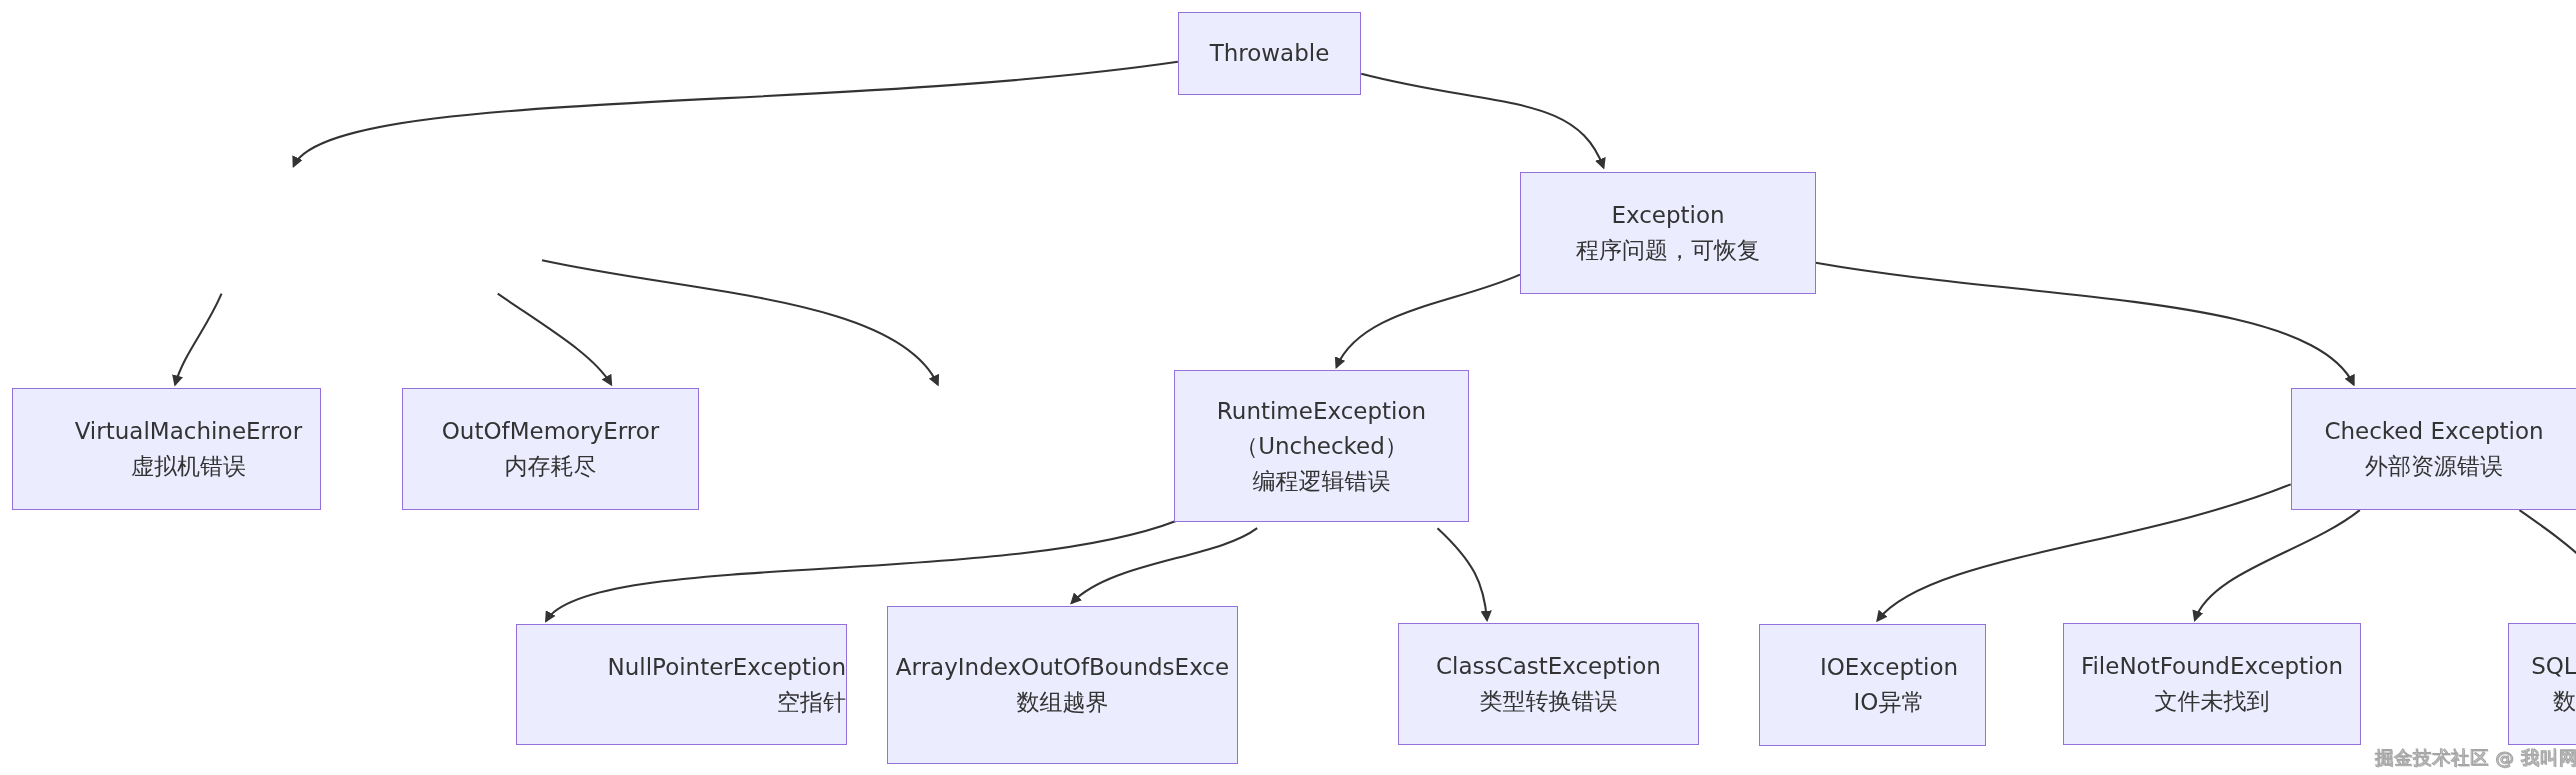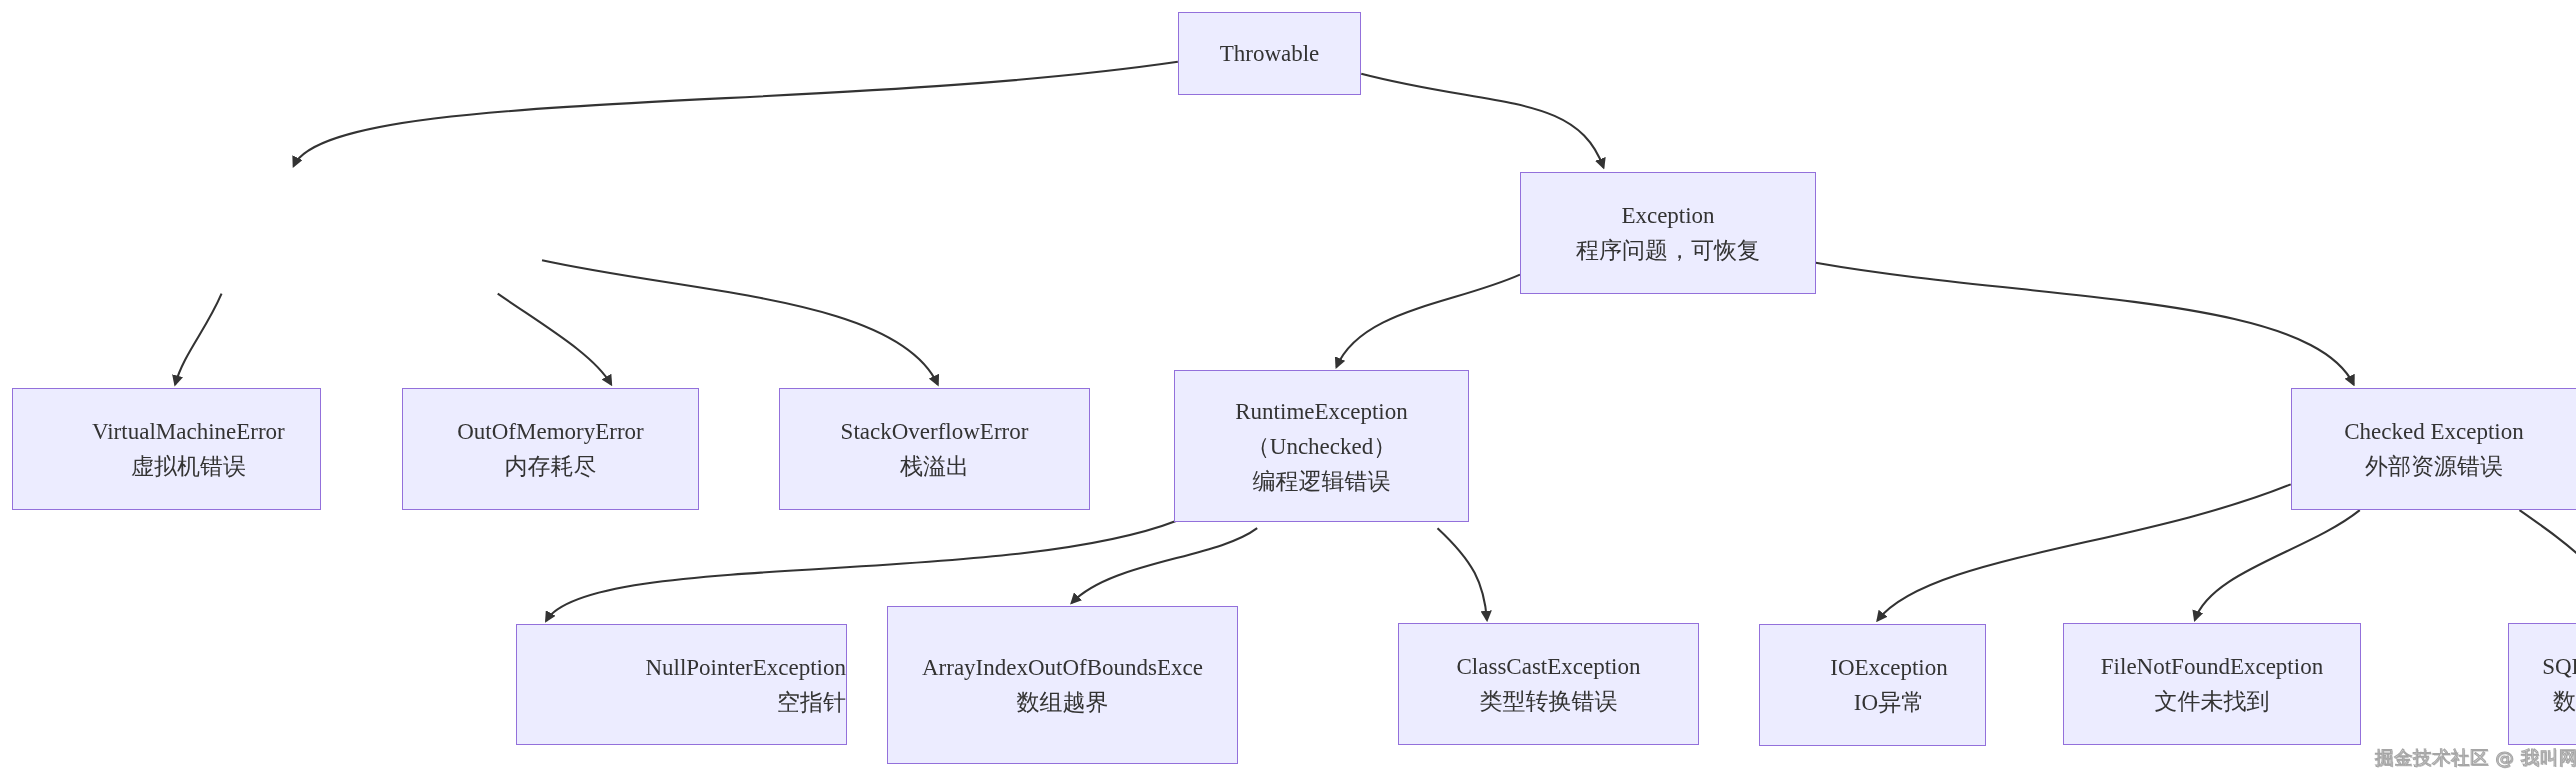--- a/index.html
+++ b/index.html
@@ -30,21 +30,20 @@
     color: #333333;
     display: flex;
     flex-direction: column;
     align-items: center;
     justify-content: center;
     text-align: center;
     font-size: 23px;
     line-height: 35px;
     white-space: nowrap;
     overflow: hidden;
-    font-family: Liberation Serif, serif;
   }
   .nline { display: block; }
   .watermark {
     position: absolute;
     top: 745px;
     right: 9.3px;
     font-size: 18.5px;
     color: #e3e3e3;
     -webkit-text-stroke: 1px #a5a5a5;
     text-shadow: 1px 1px 0.5px rgba(125,125,125,0.55);
@@ -91,24 +90,20 @@
   <div class="node" style="left:12.4px; top:388px; width:309px; height:122px;padding-left:43px;">
     <div class="nline">VirtualMachineError</div>
     <div class="nline">虚拟机错误</div>
   </div>
 
   <div class="node" style="left:402px; top:388px; width:297px; height:122px;">
     <div class="nline">OutOfMemoryError</div>
     <div class="nline">内存耗尽</div>
   </div>
 
-  <div class="node" style="left:779px; top:388px; width:311px; height:122px;">
-    <div class="nline">StackOverflowError</div>
-    <div class="nline">栈溢出</div>
-  </div>
 
   <div class="node" style="left:1174px; top:370px; width:295px; height:152px;">
     <div class="nline">RuntimeException</div>
     <div class="nline">（Unchecked）</div>
     <div class="nline">编程逻辑错误</div>
   </div>
 
   <div class="node" style="left:2291px; top:388px; width:286px; height:122px;">
     <div class="nline">Checked Exception</div>
     <div class="nline">外部资源错误</div>

